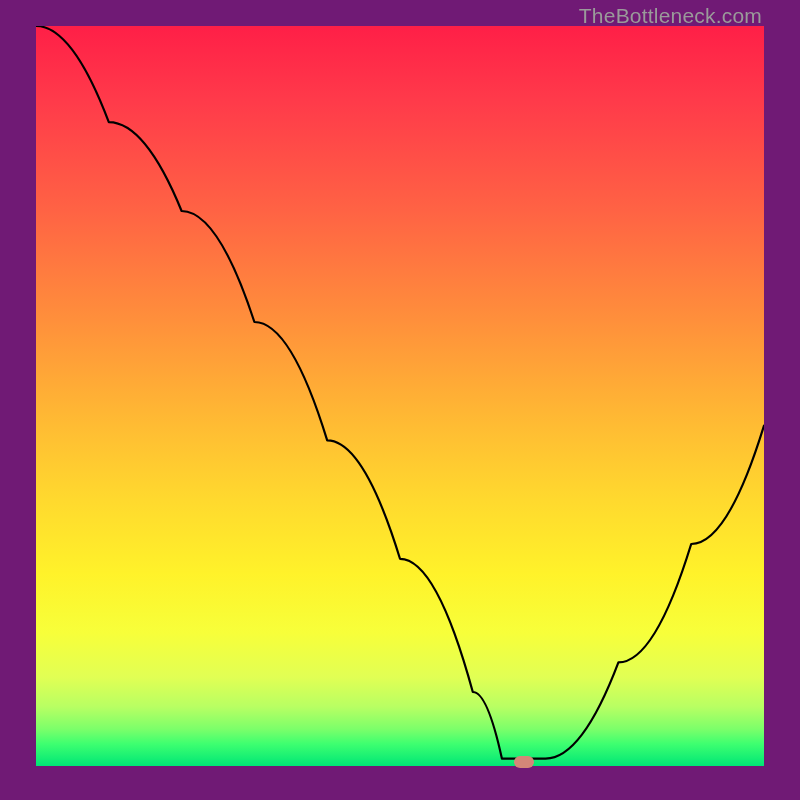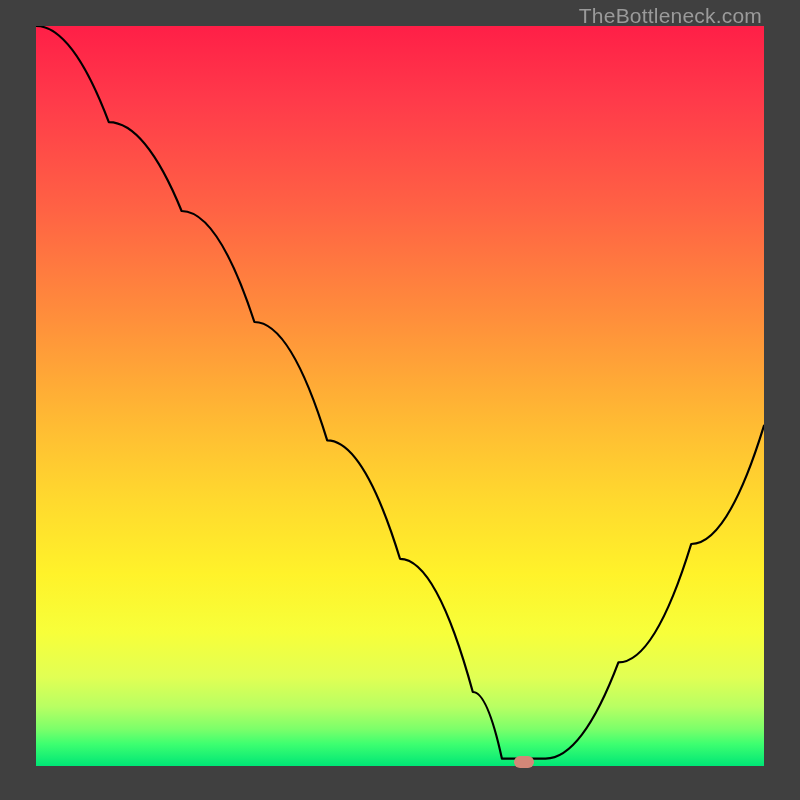--- a/index.html
+++ b/index.html
@@ -8,21 +8,21 @@
     width: 800px;
     height: 800px;
     background: #000;
     overflow: hidden;
     font-family: -apple-system, BlinkMacSystemFont, "Segoe UI", Arial, sans-serif;
   }
   .frame {
     position: relative;
     width: 800px;
     height: 800px;
-    background: #404040;
+    background: #701a75;
     text-align: center;
   }
   .plot {
     position: absolute;
     left: 36px;
     top: 26px;
     width: 728px;
     height: 740px;
     
     background: linear-gradient(

